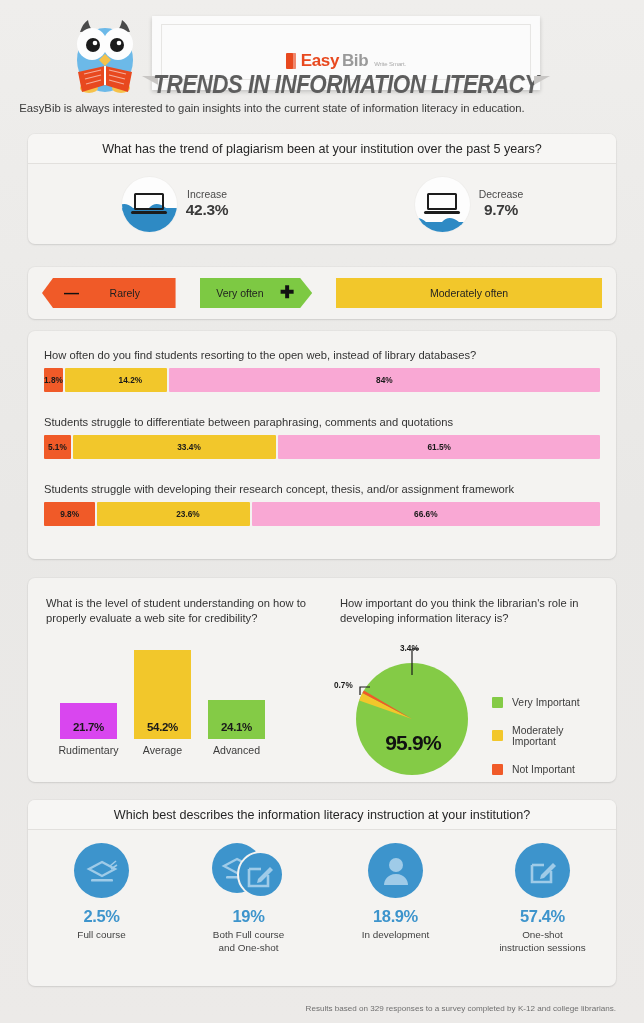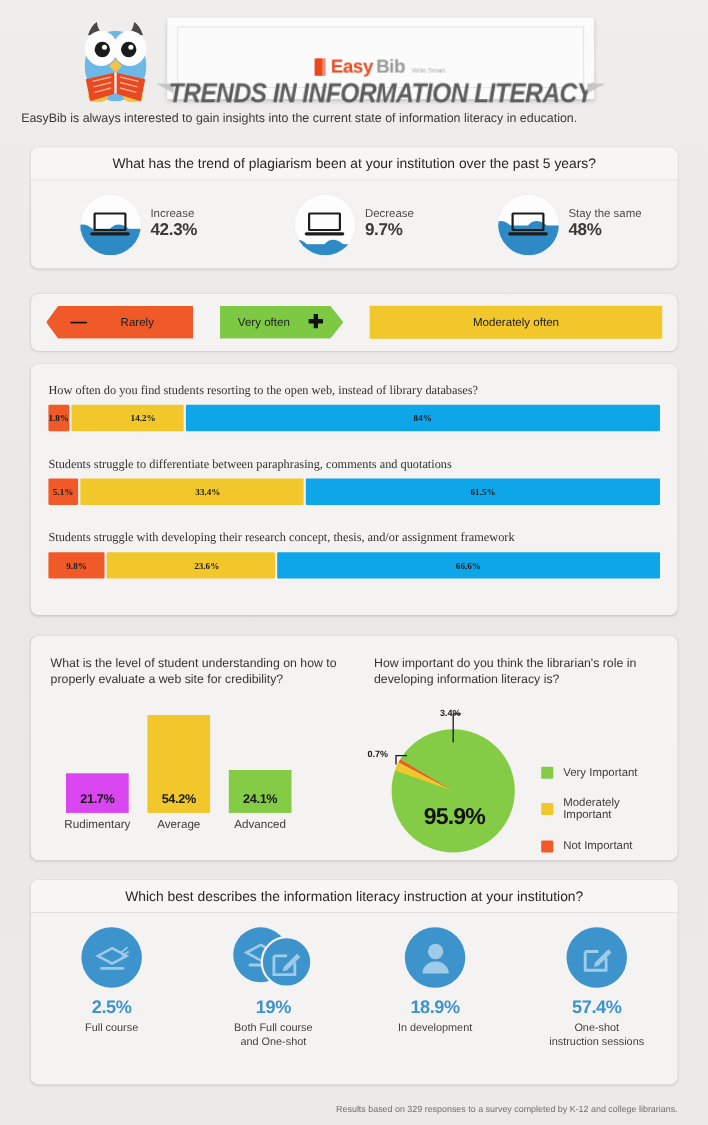--- a/index.html
+++ b/index.html
@@ -62,21 +62,21 @@
     box-shadow:0 1px 2px rgba(0,0,0,.10), 0 0 0 1px rgba(0,0,0,.025);
   }
   .panel-head{
     height:30px; display:flex; align-items:center; justify-content:center;
     background:#f7f6f4; border-bottom:1px solid #e2e0dd;
     border-radius:7px 7px 0 0;
     font-size:12.6px; color:#262626;
   }
 
   
-  .q1-body{ display:flex; height:80px; }
+  .q1-body{ display:flex; height:80px;text-align:center; }
   .q1-item{ flex:1; display:flex; align-items:center; justify-content:center; gap:9px; }
   .wcircle{
     width:55px;height:55px;border-radius:50%;
     background:#fdfdfd; position:relative; overflow:hidden;
     box-shadow:0 0 0 1px rgba(0,0,0,.02);
   }
   .water{ position:absolute; left:-10%; width:120%; background:#2e8ac4; }
   .wave{ position:absolute; left:-10%; width:120%; height:11px; }
   .lap{
     position:absolute; left:50%; top:50%; transform:translate(-50%,-52%);
@@ -99,21 +99,21 @@
   .lg-rarely .sign{ position:absolute; left:22px; }
   .lg-very .sign{ position:absolute; right:18px; font-size:17px; }
 
   
   .sb-q{ font-size:11.2px; color:#333; margin-bottom:7px; }
   .sbar{ display:flex; height:24px; gap:2px; }
   .seg{ display:flex; align-items:center; justify-content:center;
         font-size:8.3px; font-weight:bold; color:#1a1a1a; border-radius:1px;}
   .seg.r{ background:#f05a28; }
   .seg.y{ background:#f2c72b;padding-left:29px; }
-  .seg.g{ background:#0ea5e9; }
+  .seg.g{ background:#f9a8d4; }
 
   
   .chart-q{ font-size:11.2px; color:#333; line-height:1.38; }
   .bars{ position:relative; height:120px; width:240px; margin-top:14px;}
   .bar{ position:absolute; bottom:22px; width:57px; }
   .bar .fill{ width:100%; position:absolute; bottom:0; display:flex; align-items:flex-end; justify-content:center; }
   .bar .pct{ font-size:11.5px; font-weight:bold; color:#1a1a1a; padding-bottom:6px; letter-spacing:-0.3px;}
   .bar .cat{ position:absolute; top:100%; left:50%; transform:translateX(-50%); margin-top:5px;
              font-size:10.6px; color:#3c3c3c; white-space:nowrap;}
   .legend-pie{ position:absolute; left:152px; top:62px; }
@@ -201,56 +201,40 @@
             <div class="lap">
               <div class="lap-screen"></div>
               <div class="lap-base"></div>
             </div>
           </div>
           <div class="q1-txt">
             <div class="lbl">Decrease</div>
             <div class="val">9.7%</div>
           </div>
         </div>
-        <div class="q1-item">
-          <div class="wcircle">
-            <div class="water" style="height:26.400000000000002px;bottom:0;background:#2e8ac4"></div>
-            <svg class="wave" style="bottom:23.400000000000002px" viewBox="0 0 66 11" preserveAspectRatio="none">
-              <path d="M0 8 Q8 0 17 8 T33 8 T50 8 T66 8 L66 11 L0 11Z" fill="#2e8ac4"></path>
-            </svg>
-            <div class="lap">
-              <div class="lap-screen"></div>
-              <div class="lap-base"></div>
-            </div>
-          </div>
-          <div class="q1-txt">
-            <div class="lbl">Stay the same</div>
-            <div class="val">48%</div>
-          </div>
-        </div>
       </div>
   </div>
 
   <div class="panel legend-panel" style="top:267px;">
     <div class="legend-row">
       <div class="lg lg-rarely">
         <span class="sign">—</span>
         <span style="margin-left:20px">Rarely</span>
       </div>
       <div class="lg lg-very">
         <span style="margin-right:20px">Very often</span>
         <span class="sign">✚</span>
       </div>
       <div class="lg lg-mod">
         <span>Moderately often</span>
       </div>
     </div>
   </div>
 
-  <div class="panel" style="top:331px; height:228px; padding:18px 16px 0 16px;font-family:Liberation Serif, serif;">
+  <div class="panel" style="top:331px; height:228px; padding:18px 16px 0 16px;">
     <div id="stacked-rows">
         <div style="margin-bottom: 24px;">
           <div class="sb-q">How often do you find students resorting to the open web, instead of library databases?</div>
           <div class="sbar">
             <div class="seg r" style="flex:1.8 0 0">1.8%</div>
             <div class="seg y" style="flex:14.2 0 0">14.2%</div>
             <div class="seg g" style="flex:84 0 0">84%</div>
           </div>
         </div>
         <div style="margin-bottom: 24px;">

